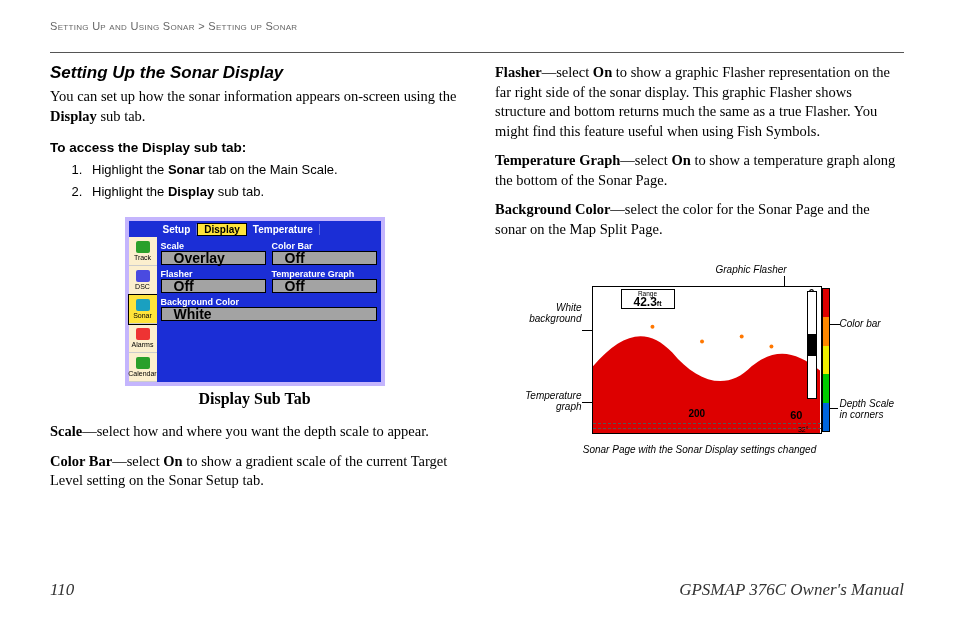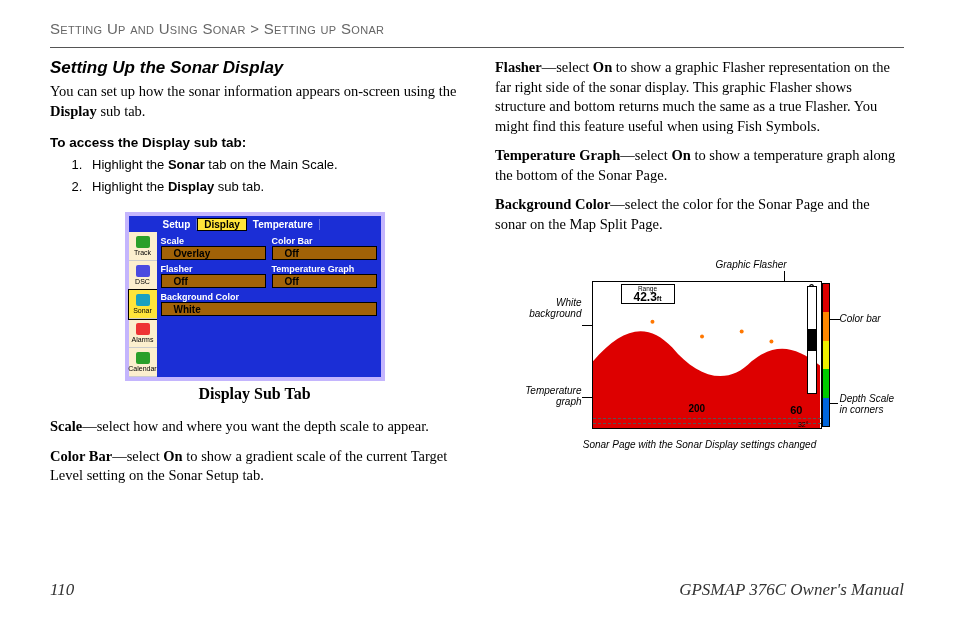--- a/index.html
+++ b/index.html
@@ -10,26 +10,26 @@
     height: 618px;
     position: relative;
     font-size: 14.5px;
     color: #000;
   }
   .page {
     padding: 20px 50px 0 50px;
   }
   .breadcrumb {
     font-family: Arial, Helvetica, sans-serif;
-    font-size: 15px;
+    font-size: 11px;
     color: #666;
     font-variant: small-caps;
     letter-spacing: .3px;
     border-bottom: 1px solid #555;
-    padding-bottom: 10px;
+    padding-bottom: 20px;
     margin-bottom: 10px;
   }
   .columns {
     display: flex;
     gap: 36px;
   }
   .col { flex: 1 1 0; }
   h2.section-title {
     font-family: Arial, Helvetica, sans-serif;
     font-style: italic;
@@ -115,27 +115,27 @@
     gap: 0 6px;
     align-content: start;
   }
   .device1 .lbl {
     color: #fff;
     font-size: 9px;
     font-weight: bold;
     padding-top: 2px;
   }
   .device1 .val {
-    background: #a16207;
+    background: #a3a3a3;
     color: #000;
     border: 1px solid #000;
     height: 14px;
     padding: 0 12px;
     font-weight: bold;
-    font-size: 10px;
+    font-size: 14px;
     line-height: 13px;
     margin-bottom: 2px;
   }
   .device1 .fullrow { grid-column: 1 / span 2; }
 
   
   .figure-wrap {
     position: relative;
     width: 408px;
     height: 225px;

